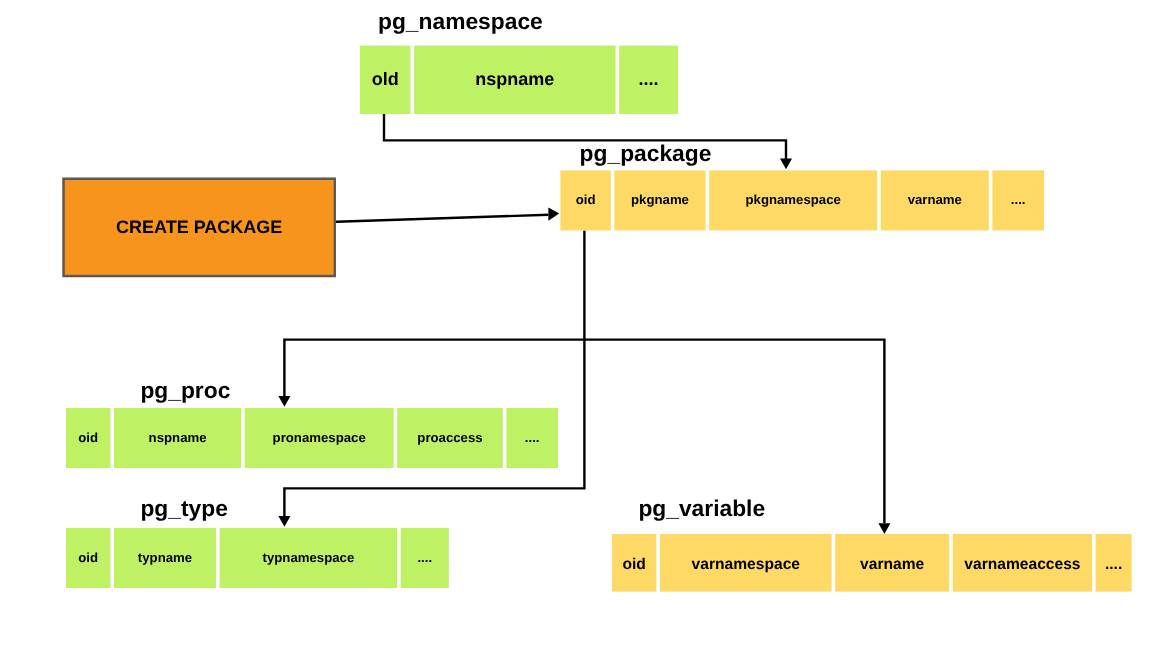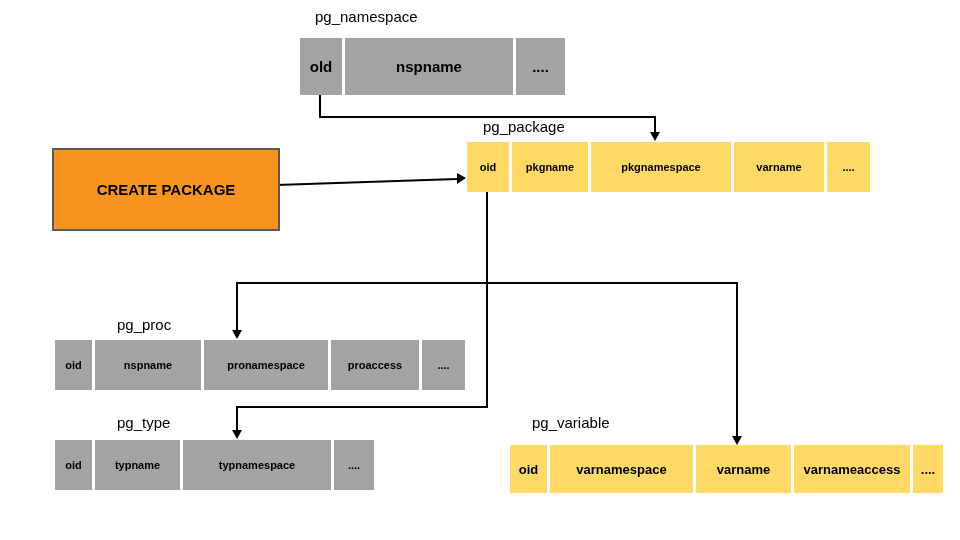--- a/index.html
+++ b/index.html
@@ -10,38 +10,38 @@
     width: 960px;
     height: 540px;
     background: #ffffff;
     overflow: hidden;
   }
   .connectors { position: absolute; left: 0; top: 0; width: 960px; height: 540px; }
   .connectors path { stroke: #000; stroke-width: 2; fill: none; }
   .connectors polygon { fill: #000; stroke: none; }
   .tbl-title {
     position: absolute;
-    font-weight: normal;
-    font-size: 15px;
+    font-weight: bold;
+    font-size: 19px;
     white-space: nowrap;
   }
   .tbl {
     position: absolute;
     display: flex;
     gap: 3px;
   }
   .tbl .cell {
     display: flex;
     align-items: center;
     justify-content: center;
     font-weight: bold;
     text-align: center;
     white-space: nowrap;
   }
-  .blue .cell   { background: #a3a3a3; }
+  .blue .cell   { background: #bef264; }
   .yellow .cell { background: #FFD966; }
   .fs15 .cell { font-size: 15px; }
   .fs11 .cell { font-size: 11px; }
   .fs13 .cell { font-size: 13px; }
   .create-box {
     position: absolute;
     left: 52px; top: 148px;
     width: 228px; height: 83px;
     background: #F7941E;
     border: 2px solid #595959;

